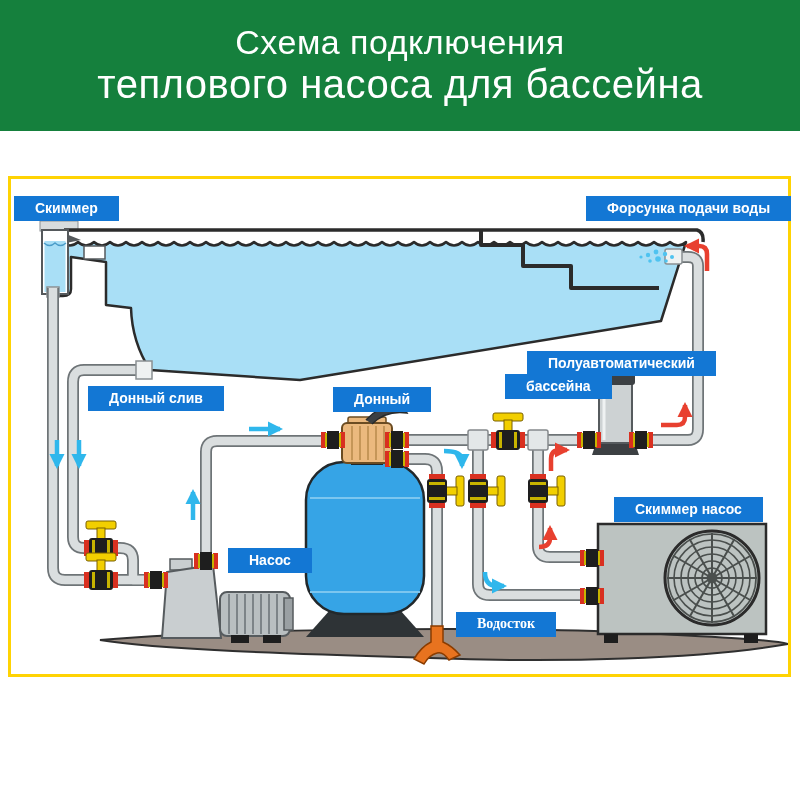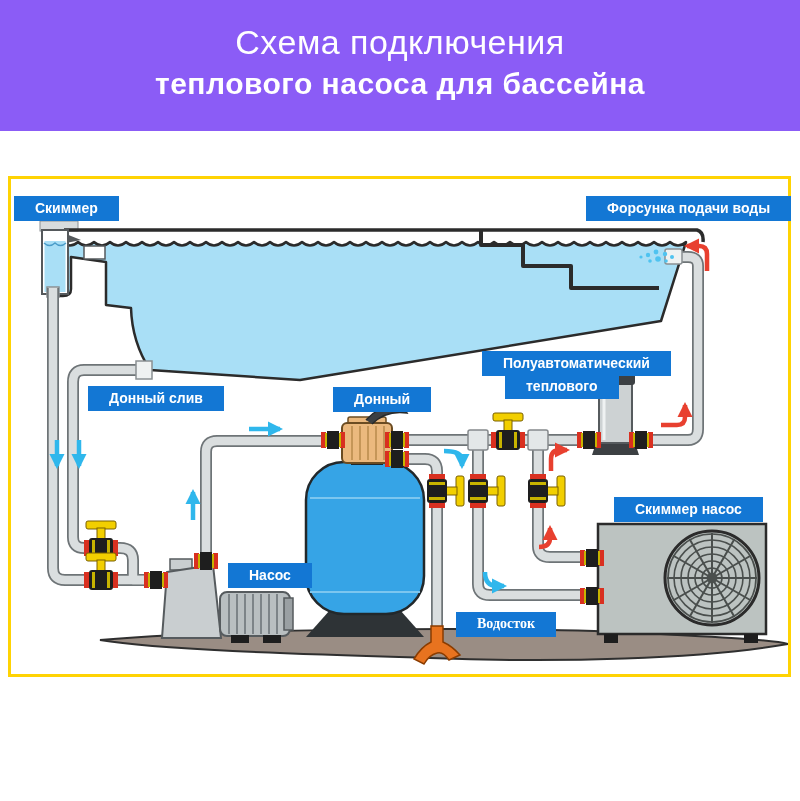--- a/index.html
+++ b/index.html
@@ -1,21 +1,21 @@
 <!DOCTYPE html>
 <html lang="ru"><head>
 <meta charset="utf-8">
 <style>
   html,body{margin:0;padding:0;background:#fff;}
   .stage{position:relative;width:800px;height:801px;background:#fff;overflow:hidden;
          font-family:"Liberation Sans",sans-serif;}
-  .header{position:absolute;left:0;top:0;width:800px;height:131px;background:#8b5cf6;
+  .header{position:absolute;left:0;top:0;width:800px;height:131px;background:#15803d;
           text-align:center;color:#fff;}
   .header .t1{padding-top:21px;font-size:34px;line-height:42px;font-weight:400;letter-spacing:.5px;}
-  .header .t2{font-size:30px;line-height:42px;font-weight:700;letter-spacing:.5px;}
+  .header .t2{font-size:40px;line-height:42px;font-weight:400;letter-spacing:.5px;}
   .frame{position:absolute;left:8px;top:176px;width:783px;height:501px;box-sizing:border-box;
          border:3px solid #FFD303;background:#fff;}
   .frame svg{position:absolute;left:0;top:0;}
   .lbl{position:absolute;background:#1377D4;color:#fff;font-weight:bold;font-size:14px;
        line-height:22px;padding:1px 21px 2px;white-space:nowrap;z-index:5;}
   .pipeO{fill:none;stroke:#6E7477;stroke-width:12;stroke-linejoin:round;stroke-linecap:butt;}
   .pipeI{fill:none;stroke:#DADEDF;stroke-width:8.5;stroke-linejoin:round;stroke-linecap:butt;}
   .arrow{fill:none;stroke-width:4.5;stroke-linecap:butt;}
   .cold{stroke:#2FB7EC;}
   .hot{stroke:#E8402F;}
@@ -207,19 +207,19 @@
       </g>
 
       <path d="M431,626 h12 v16 q9,4 17,13 l-11,5 q-6,-9 -12,-7 q-8,2 -13,11 l-10,-5 q7,-12 17,-17 Z" fill="#E8731F" stroke="#8A3C00" stroke-width="1.5"></path>
     </svg>
   </div>
 
   <div class="lbl" style="left:14px;top:196px;">Скиммер</div>
   <div class="lbl" style="left:586px;top:196px;">Форсунка подачи воды</div>
   <div class="lbl" style="left:88px;top:386px;">Донный слив</div>
   <div class="lbl" style="left:333px;top:387px;">Донный</div>
-  <div class="lbl" style="left:482px;top:351px;">Полуавтоматический</div>
-  <div class="lbl" style="left:505px;top:374px;">теплового</div>
-  <div class="lbl" style="left:228px;top:563px;">Насос</div>
+  <div class="lbl" style="left:527px;top:351px;">Полуавтоматический</div>
+  <div class="lbl" style="left:505px;top:374px;">бассейна</div>
+  <div class="lbl" style="left:228px;top:548px;">Насос</div>
   <div class="lbl" style="left:614px;top:497px;">Скиммер насос</div>
   <div class="lbl" style="left:456px;top:612px;font-family:Liberation Serif, serif;">Водосток</div>
 
 </div>
 
 </body></html>

